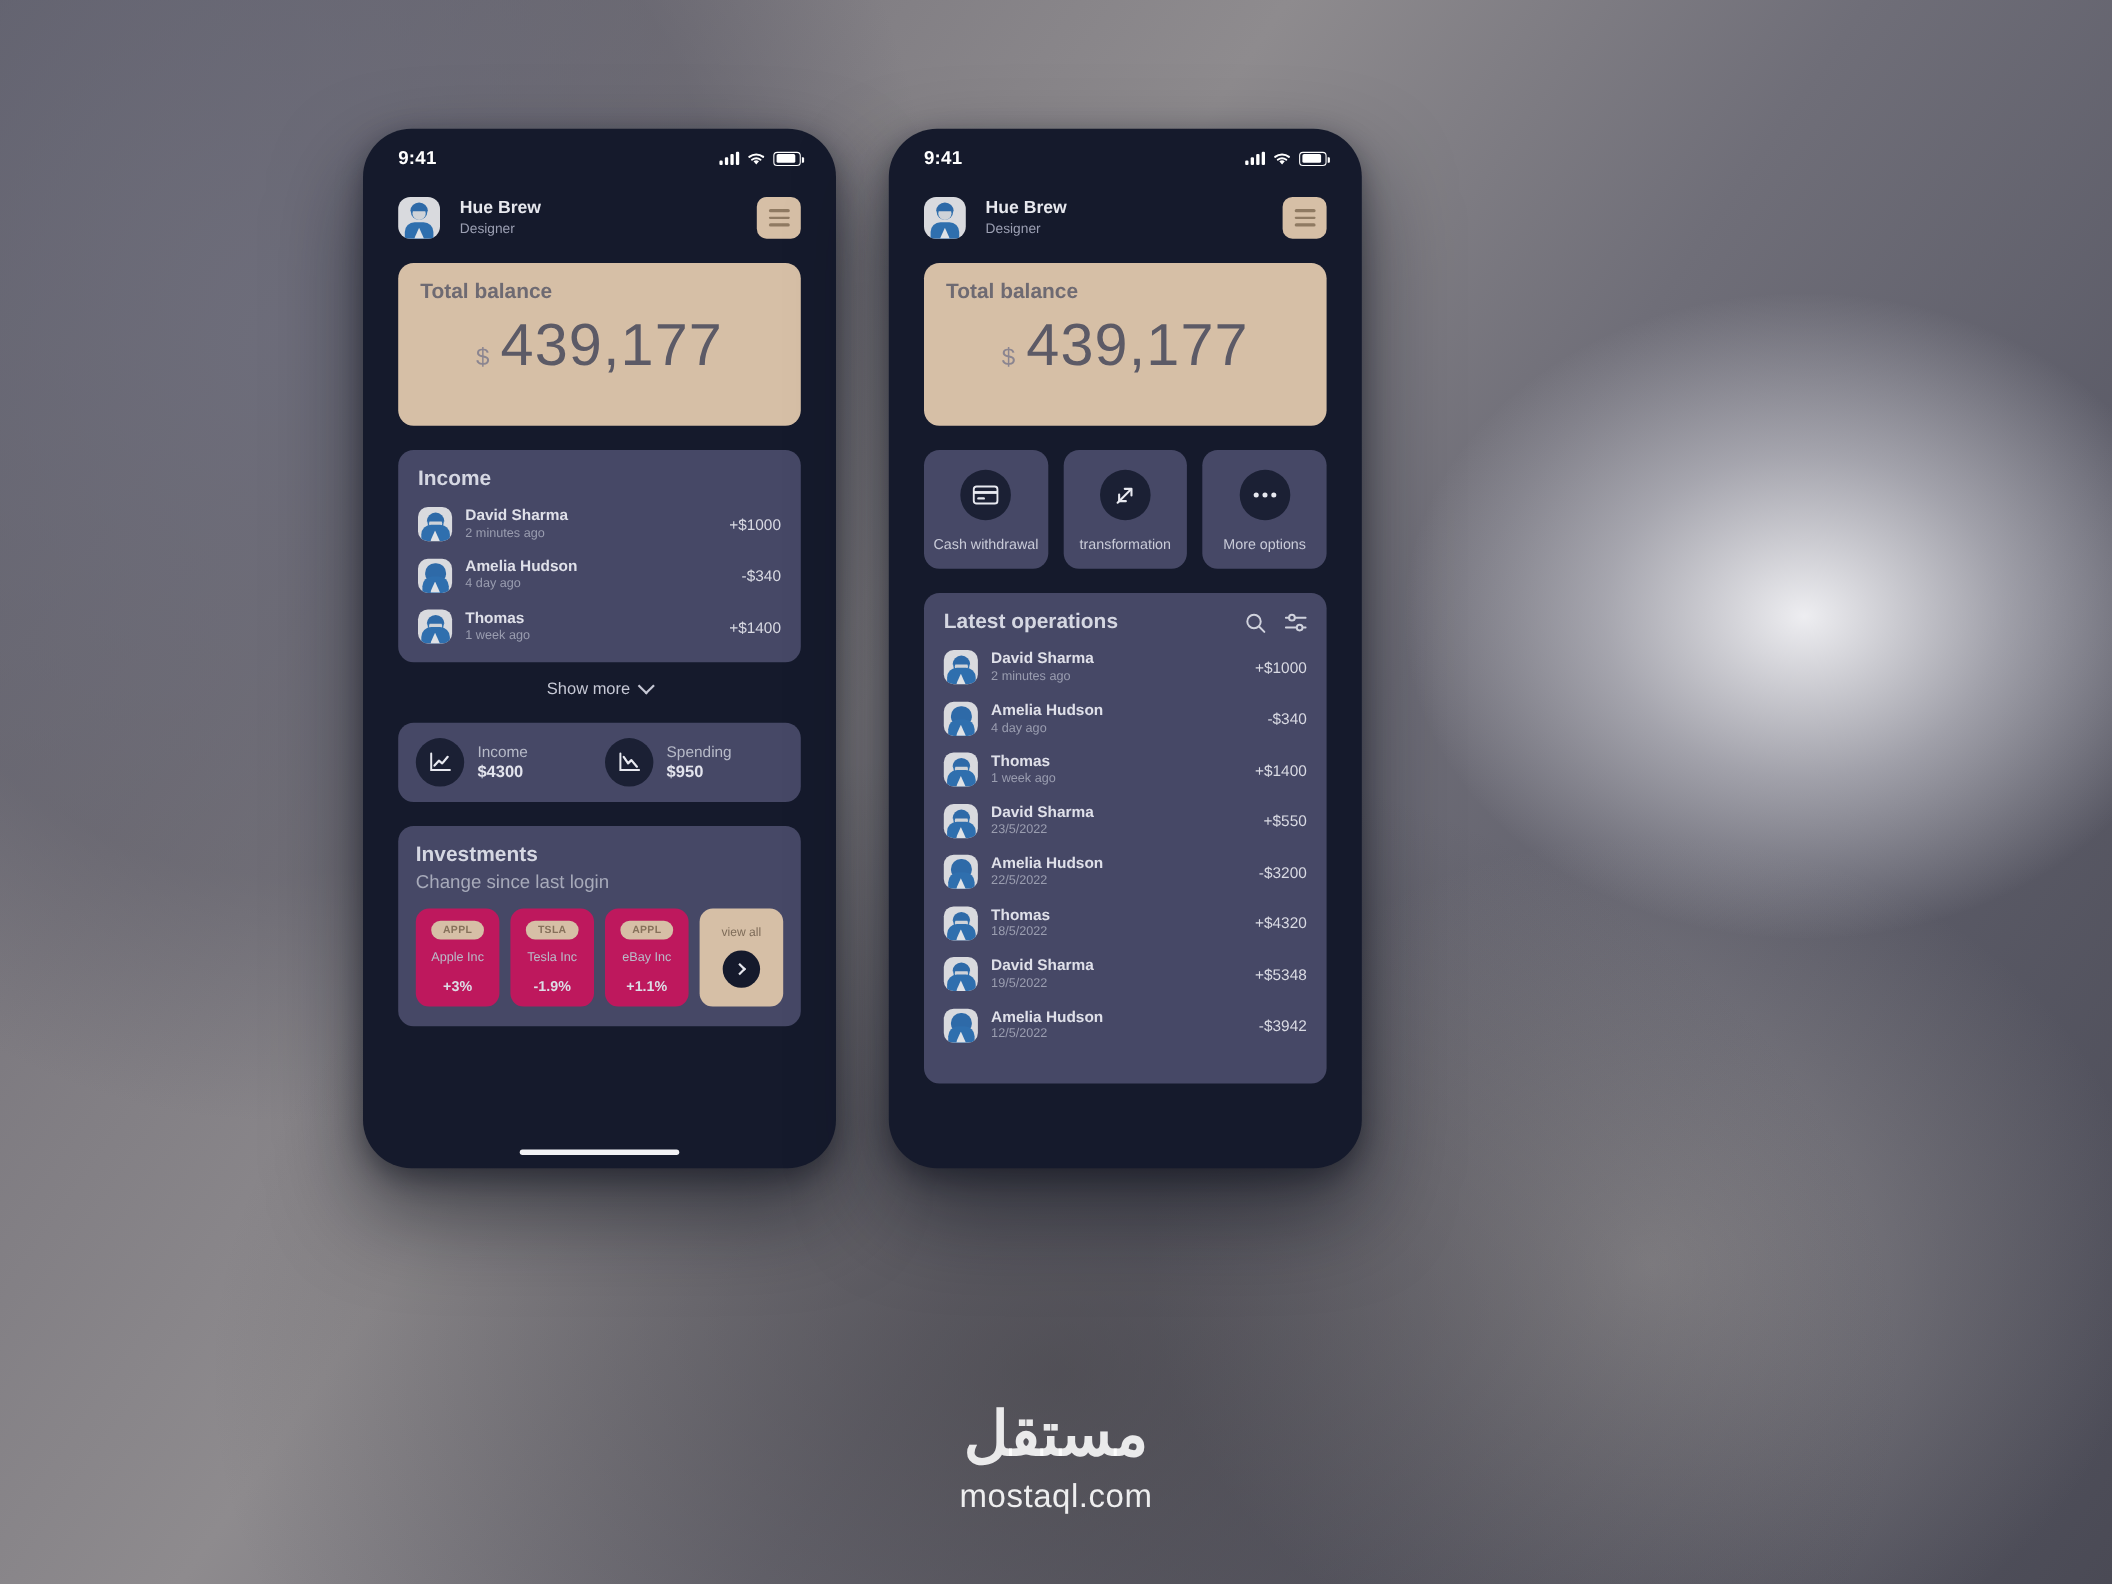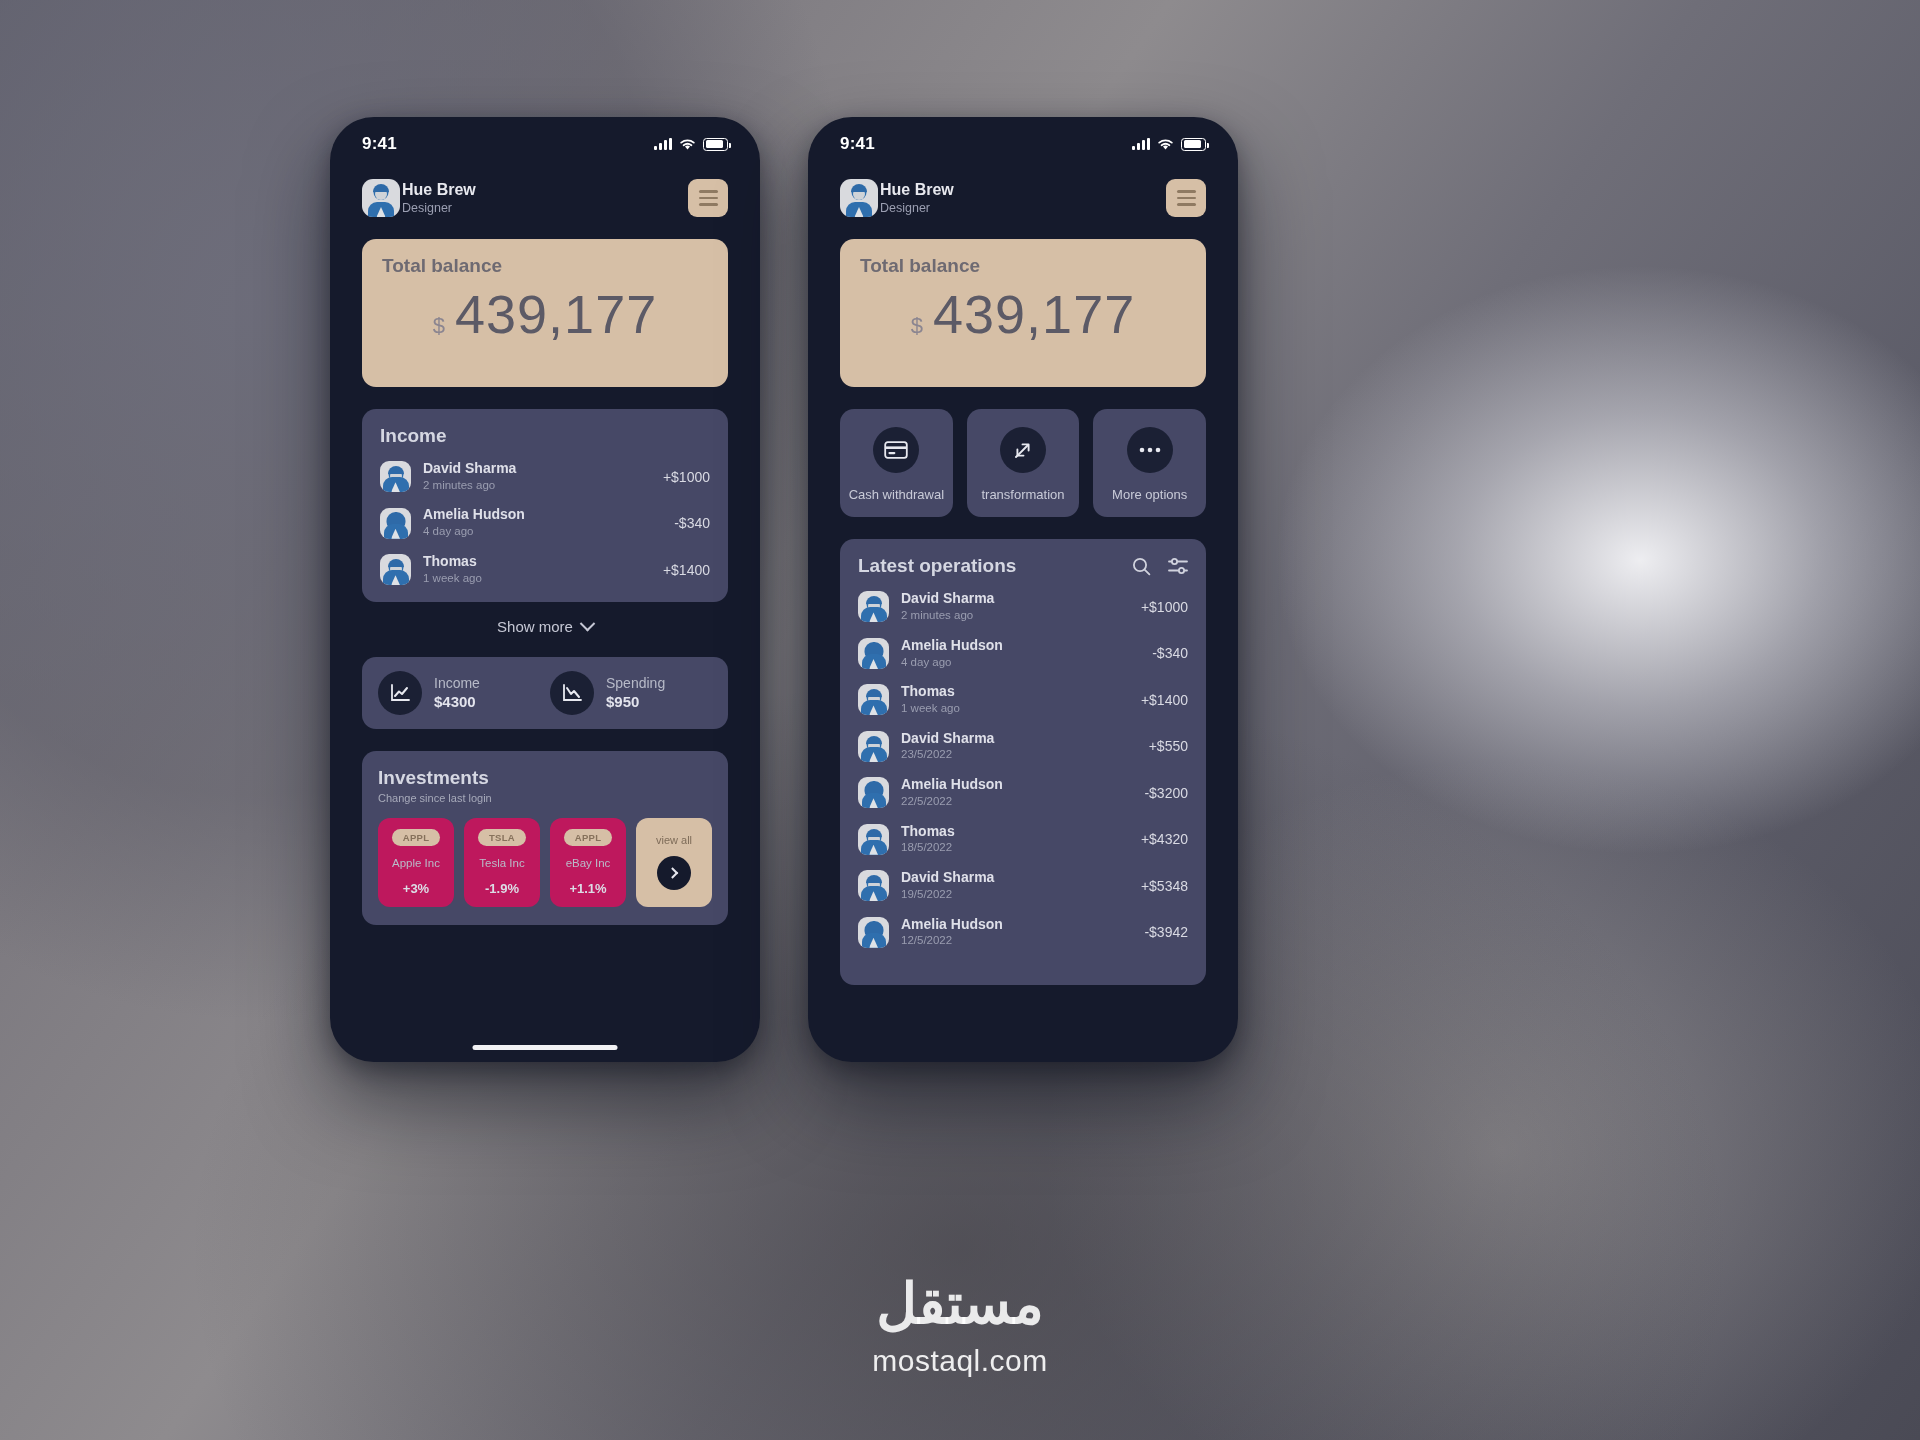--- a/index.html
+++ b/index.html
@@ -59,21 +59,21 @@
     content:""; position:absolute; right:-4px; top:4px;
     width:2px; height:5px; background:#fff; border-radius:0 1px 1px 0;
   }
   .batt span { display:block; height:100%; width:88%; background:#fff; border-radius:1.5px; }
 
   
   .appheader {
     padding: 8px 32px 0 32px;
     display: flex; align-items: center; justify-content: space-between;
   }
-  .profile { display: flex; align-items: center; gap: 2px; }
+  .profile { display: flex; align-items: center; gap: 18px; }
   .avatar {
     width: 38px; height: 38px; border-radius: 11px;
     background: #d9dade; position: relative; overflow: hidden; flex: none;
   }
   .avatar .head { position:absolute; left:50%; top:6px; transform:translateX(-50%);
     width:15px; height:15px; border-radius:50%; background:#2f6fae; }
   .avatar .hair { position:absolute; left:50%; top:5px; transform:translateX(-50%);
     width:16px; height:8px; border-radius:8px 8px 0 0; background:#2e6aa8; }
   .avatar .face { position:absolute; left:50%; top:9px; transform:translateX(-50%);
     width:12px; height:12px; border-radius:50%; background:#cfd3d8; }
@@ -135,21 +135,21 @@
   .stat { display:flex; align-items:center; gap:12px; flex:1; }
   .stat-ic {
     width: 44px; height: 44px; border-radius:50%; background:#1b2034; flex:none;
     display:flex; align-items:center; justify-content:center;
   }
   .stat-lab { font-size: 14px; color:#b7bac8; line-height:1.25; }
   .stat-val { font-size: 15px; font-weight:bold; color:#e3e4ed; line-height:1.3; }
 
   
   #investments-card { padding: 16px 16px 18px 16px; }
-  .inv-sub { font-size: 11px; color:#a7aaba; margin-top: 3px; }
+  .inv-sub { font-size: 17px; color:#a7aaba; margin-top: 3px; }
   .inv-row { display:flex; gap: 10px; margin-top: 14px; }
   .inv-tile {
     flex: 1; background:#be185d; border-radius:12px;
     padding: 9px 8px 11px 8px; text-align:center;
   }
   .inv-tag {
     display:inline-block; background:#d6bfa6; color:#86715b;
     font-size: 9.5px; font-weight:bold; letter-spacing:.3px;
     border-radius: 9px; padding: 3px 11px;
   }

